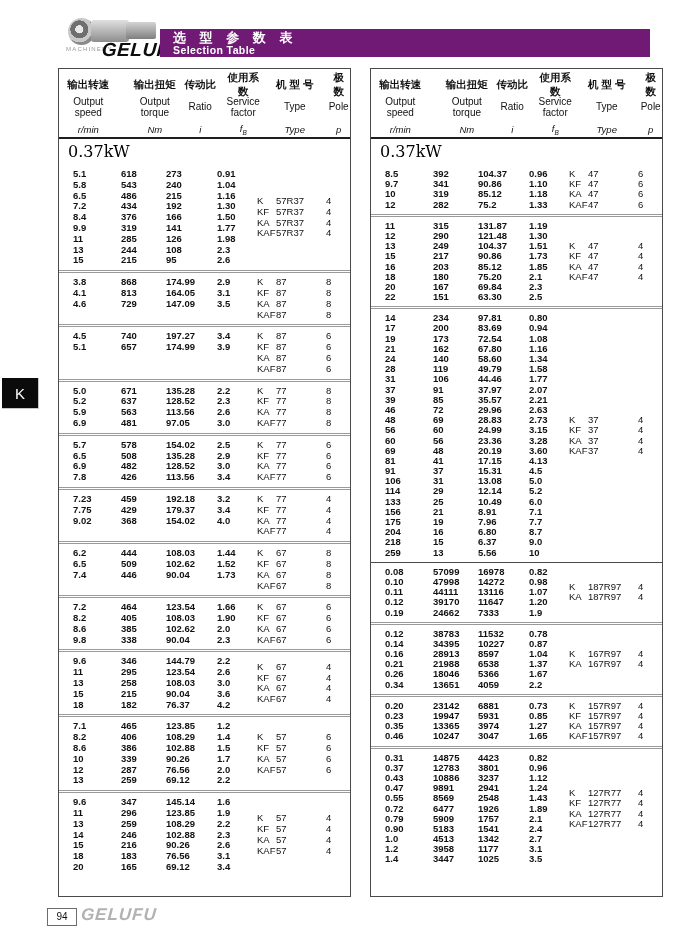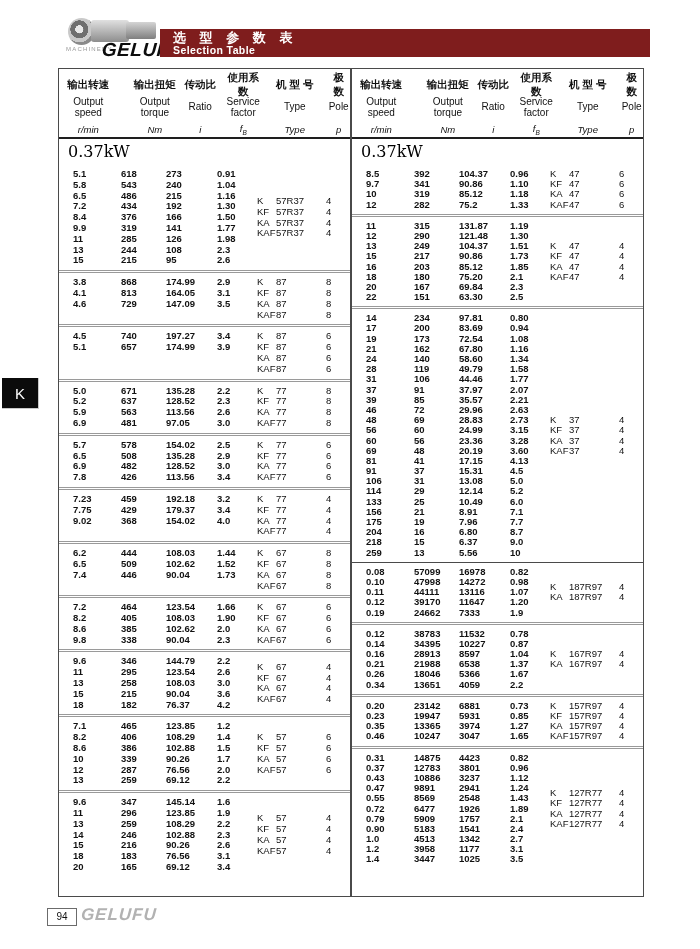--- a/index.html
+++ b/index.html
@@ -11,29 +11,29 @@
   .photo{position:absolute;left:66px;top:11px;width:94px;height:35px;}
   .p-flange{position:absolute;left:2px;top:7px;width:27px;height:27px;border-radius:50%;
     background:radial-gradient(circle at 42% 42%, #e8e8e8 0 18%, #6f6f6f 19% 40%, #c9c9c9 41% 58%, #8a8a8a 59% 100%);}
   .p-body{position:absolute;left:25px;top:9px;width:38px;height:22px;border-radius:3px;
     background:linear-gradient(#e0e0e0,#8d8d8d);}
   .p-motor{position:absolute;left:60px;top:11px;width:30px;height:17px;border-radius:2px;
     background:linear-gradient(#d4d4d4,#7f7f7f);}
   .machinery-label{position:absolute;left:66px;top:46px;font-size:6px;letter-spacing:1.2px;color:#9a9a9a;}
   .brand-logo{position:absolute;left:102px;top:39px;font-size:19px;font-weight:bold;font-style:italic;
     letter-spacing:0.5px;color:#0d0d0d;transform:skewX(-4deg);}
-  .title-bar{position:absolute;left:160px;top:29px;width:490px;height:28px;background:#7f1d1d;color:#fff;
+  .title-bar{position:absolute;left:160px;top:29px;width:490px;height:28px;background:#701a75;color:#fff;
     box-sizing:border-box;padding:2px 0 0 13px;}
   .title-cn{font-size:13px;font-weight:bold;letter-spacing:5px;line-height:14px;}
   .title-en{font-size:10.5px;font-weight:bold;letter-spacing:0.4px;line-height:11px;}
   
   .side-tab{position:absolute;left:2px;top:378px;width:36px;height:30px;background:#0b0b0b;color:#fff;
     display:flex;align-items:center;justify-content:center;font-size:15px;border-right:1px solid #c9c9c9;border-bottom:1px solid #c9c9c9;}
   
-  .tables{position:absolute;left:58px;top:68px;display:flex;gap:0;}
+  .tables{position:absolute;left:58px;top:68px;display:flex;gap:19px;}
   .gtable{width:293px;height:829px;border:1px solid #4a4a4a;box-sizing:border-box;overflow:hidden;background:#fff;}
   .thead{border-bottom:2px solid #1e1e1e;box-sizing:border-box;padding-top:7px;height:70px;}
   .th-row{display:flex;}
   .th{text-align:center;box-sizing:border-box;}
   .w0{width:62px;}.w1{width:45px;margin-left:16px;}.w2{width:51px;}.w3{width:40px;}.w4{width:69px;}.w5{width:24px;}
   .th-cn{font-weight:bold;font-size:10.5px;height:18px;align-items:center;}
   .th-en{font-size:10px;height:27px;line-height:10.5px;align-items:center;}
   .th-en .th{white-space:pre-line;}
   .th-unit{font-size:9.5px;height:16px;align-items:center;font-style:italic;}
   .th-unit sub{font-size:6.5px;}

